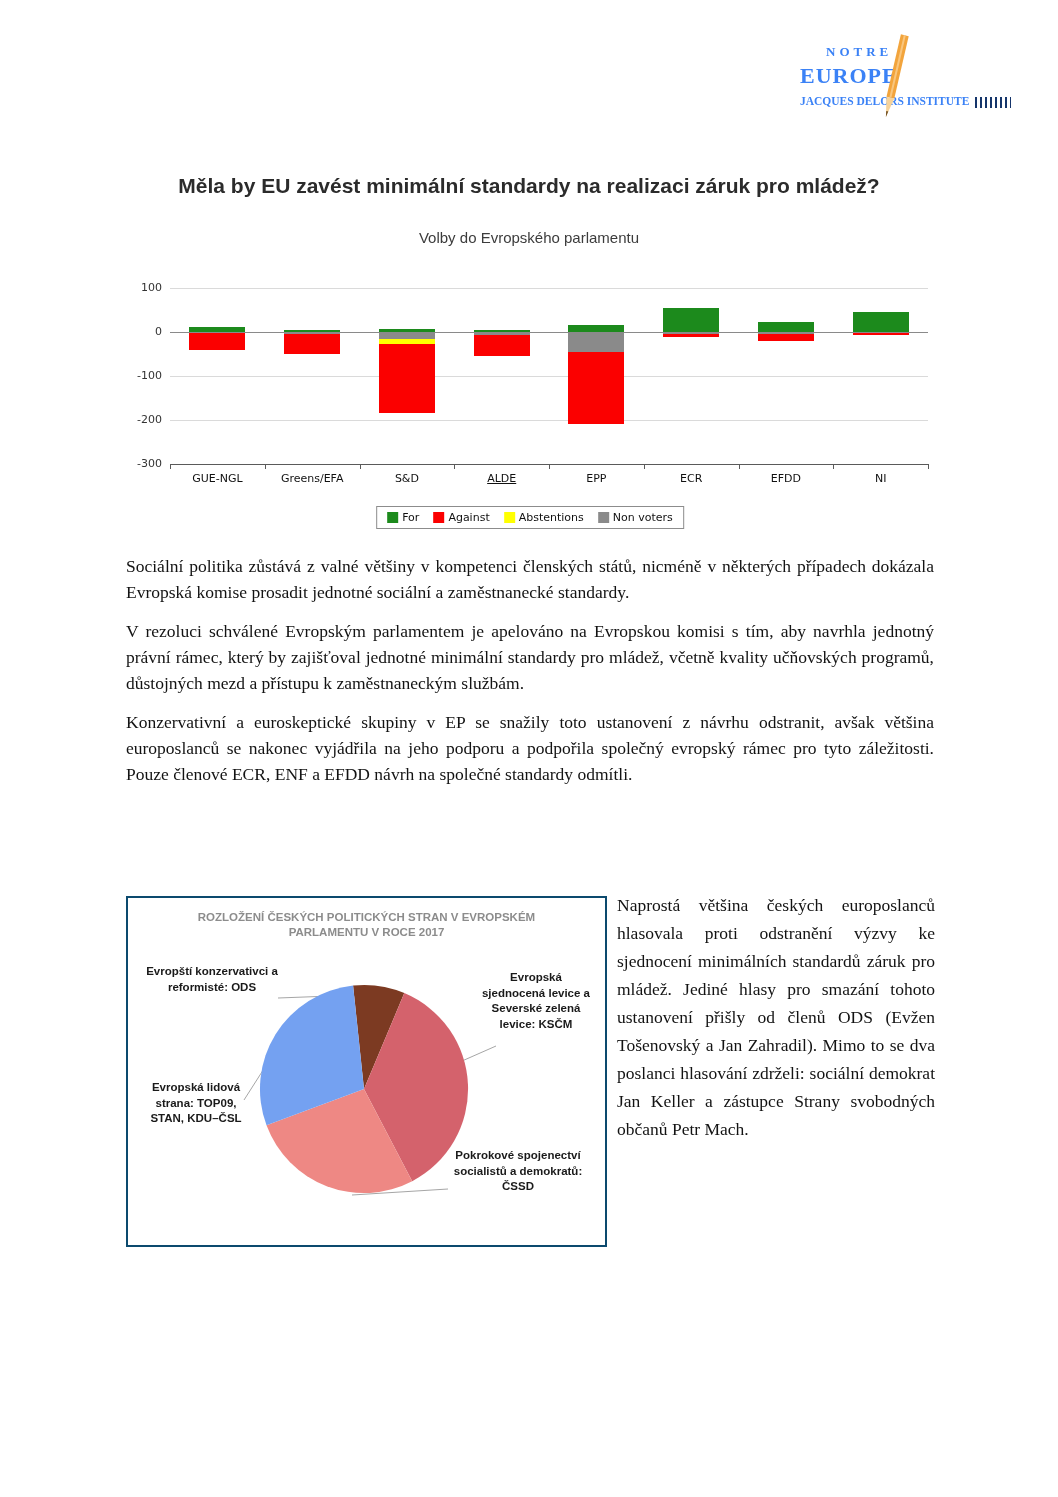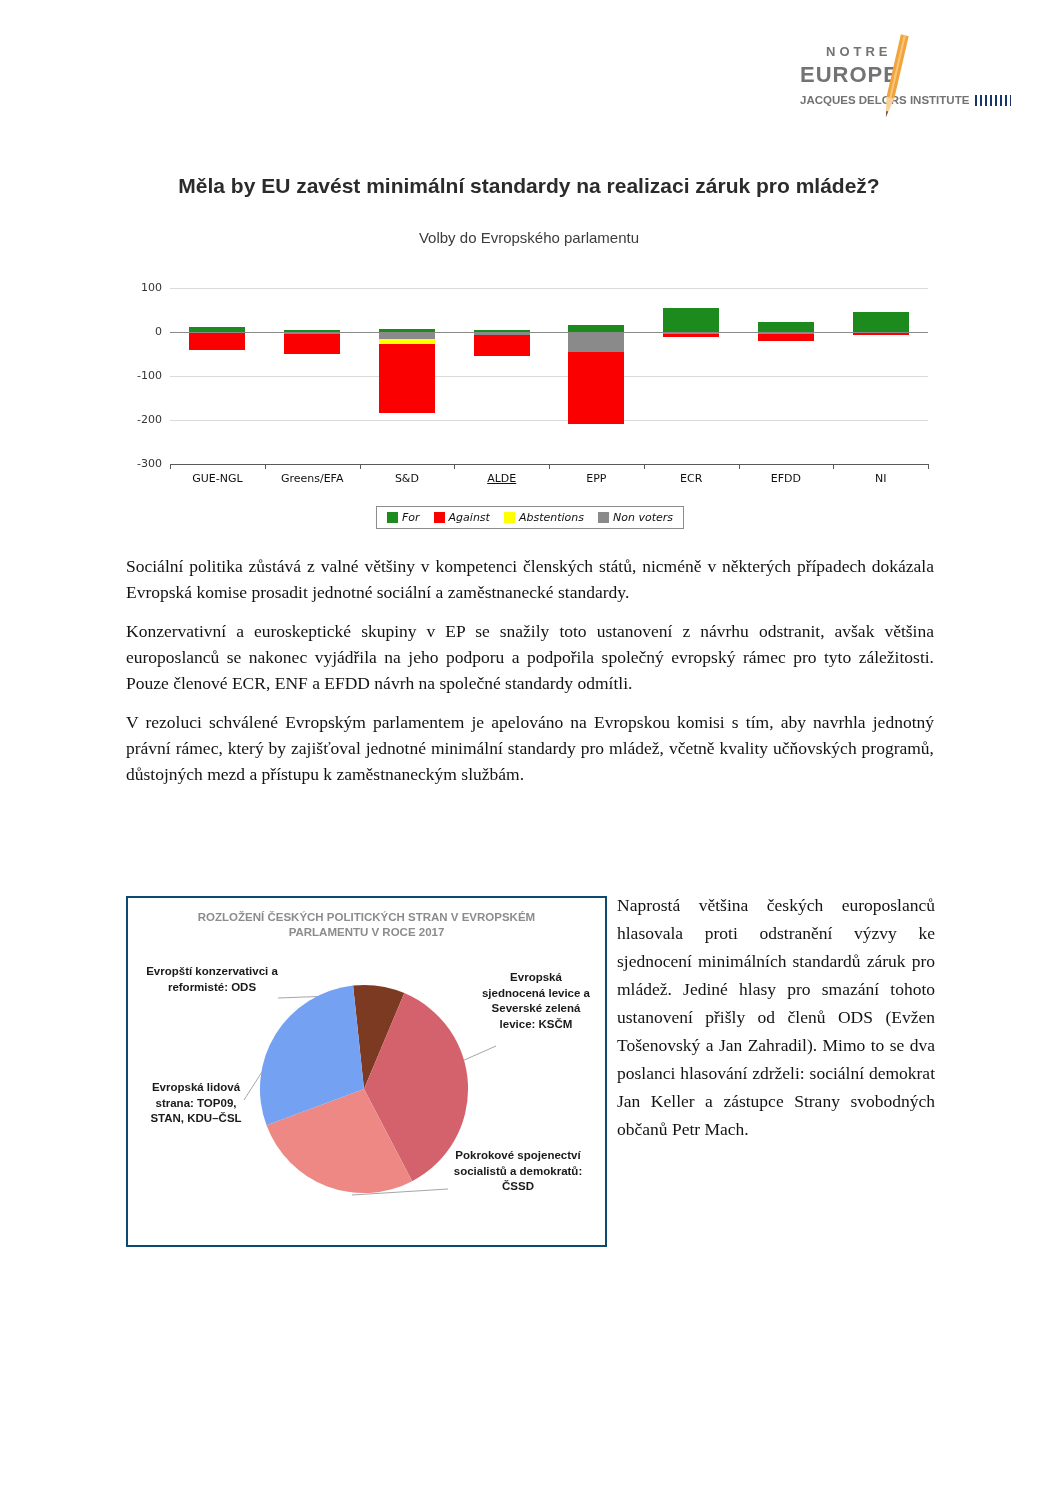--- a/index.html
+++ b/index.html
@@ -8,21 +8,21 @@
 
   
   .europeum{position:absolute;left:128px;top:46px;display:flex;align-items:stretch;color:#a23c44;}
   .e-box{width:50px;height:50px;border:5px solid #a23c44;position:relative;flex:0 0 auto;}
   .ebar{position:absolute;left:8px;right:8px;height:6px;background:#a23c44;}
   .b1{top:8px}.b2{top:22px}.b3{top:36px}
   .e-right{margin-left:9px;display:flex;flex-direction:column;justify-content:space-between;}
   .wordmark{font-family:"Liberation Sans",sans-serif;font-size:37px;line-height:36px;letter-spacing:5px;font-weight:400;}
   .taglines{font-size:9.5px;font-weight:bold;letter-spacing:1.6px;line-height:13px;}
 
-  .notre{position:absolute;left:800px;top:44px;width:210px;color:#737373;font-family:Liberation Sans, sans-serif;}
+  .notre{position:absolute;left:800px;top:44px;width:210px;color:#3b82f6;font-family:Liberation Serif, serif;}
   .n1{margin-left:26px;font-size:13px;font-weight:bold;letter-spacing:4px;}
   .n2{font-size:22px;font-weight:bold;letter-spacing:1px;line-height:32px;}
   .n3{font-size:11.5px;font-weight:bold;margin-top:3px;white-space:nowrap;}
   .barcode{display:inline-block;width:36px;height:11px;margin-left:6px;vertical-align:middle;
            background:repeating-linear-gradient(90deg,#15356b 0 2px,transparent 2px 5px);}
   .pencil{position:absolute;left:84px;top:-12px;transform:rotate(13deg);}
 
   
   .page-title{position:absolute;top:174px;left:0;width:100%;text-align:center;
               font-family:"Liberation Sans",sans-serif;font-size:21px;font-weight:bold;color:#2b2b2b;}
@@ -35,21 +35,21 @@
   .grid{position:absolute;height:1px;background:#dadada;}
   .grid.zero{background:#8a8a8a;}
   .grid.axis{background:#5a5a5a;}
   .ytick{position:absolute;left:0;width:36px;text-align:right;font-size:11px;color:#333;}
   .xlabel{position:absolute;text-align:center;font-size:11px;color:#111;}
   .seg{position:absolute;}
   .xtick{position:absolute;width:1px;height:5px;background:#5a5a5a;}
   .legend{position:absolute;top:228px;left:50%;transform:translateX(-50%);
           display:inline-flex;align-items:center;gap:14px;border:1px solid #8c8c8c;
           padding:4px 10px;font-size:11px;color:#111;background:#fff;white-space:nowrap;}
-  .legend-item{display:inline-flex;align-items:center;gap:4px;font-style:italic;}
+  .legend-item{display:inline-flex;align-items:center;gap:4px;}
   .swatch{display:inline-block;width:11px;height:11px;}
 
   
   .body-text{position:absolute;left:126px;top:553px;width:808px;
              font-family:"Liberation Serif",serif;font-size:17.5px;line-height:26px;text-align:justify;color:#131313;}
   .body-text p{margin:0 0 13px 0;}
   .right-col{position:absolute;left:617px;top:891px;width:318px;
              font-family:"Liberation Serif",serif;font-size:17.5px;line-height:28px;text-align:justify;color:#131313;}
 
   
@@ -158,22 +158,22 @@
         </span>
         <span class="legend-item">
           <span class="swatch" style="background: rgb(138, 138, 138);"></span>
           <span>Non voters</span>
         </span>
       </div>
   </div>
 
   <div class="body-text">
     <p>Sociální politika zůstává z valné většiny v kompetenci členských států, nicméně v některých případech dokázala Evropská komise prosadit jednotné sociální a zaměstnanecké standardy.</p>
+    <p>V rezoluci schválené Evropským parlamentem je apelováno na Evropskou komisi s tím, aby navrhla jednotný právní rámec, který by zajišťoval jednotné minimální standardy pro mládež, včetně kvality učňovských programů, důstojných mezd a přístupu k zaměstnaneckým službám.</p>
     <p>Konzervativní a euroskeptické skupiny v EP se snažily toto ustanovení z návrhu odstranit, avšak většina europoslanců se nakonec vyjádřila na jeho podporu a podpořila společný evropský rámec pro tyto záležitosti. Pouze členové ECR, ENF a EFDD návrh na společné standardy odmítli.</p>
-    <p>V rezoluci schválené Evropským parlamentem je apelováno na Evropskou komisi s tím, aby navrhla jednotný právní rámec, který by zajišťoval jednotné minimální standardy pro mládež, včetně kvality učňovských programů, důstojných mezd a přístupu k zaměstnaneckým službám.</p>
   </div>
 
   <div class="pie-box">
     <div class="pie-title">ROZLOŽENÍ ČESKÝCH POLITICKÝCH STRAN V EVROPSKÉM PARLAMENTU V ROCE 2017</div>
     <svg id="pie-svg" width="477" height="347" viewBox="0 0 477 347">
       <line x1="150" y1="100" x2="230" y2="97" stroke="#a6a6a6" stroke-width="1"></line>
       <line x1="368" y1="148" x2="334" y2="163" stroke="#a6a6a6" stroke-width="1"></line>
       <line x1="116" y1="202" x2="139" y2="166" stroke="#a6a6a6" stroke-width="1"></line>
       <line x1="320" y1="291" x2="224" y2="297" stroke="#a6a6a6" stroke-width="1"></line>
     <path d="M 236 191 L 225.1 87.6 A 104 104 0 0 1 276.3 95.1 Z" fill="#7c3a22"></path>

